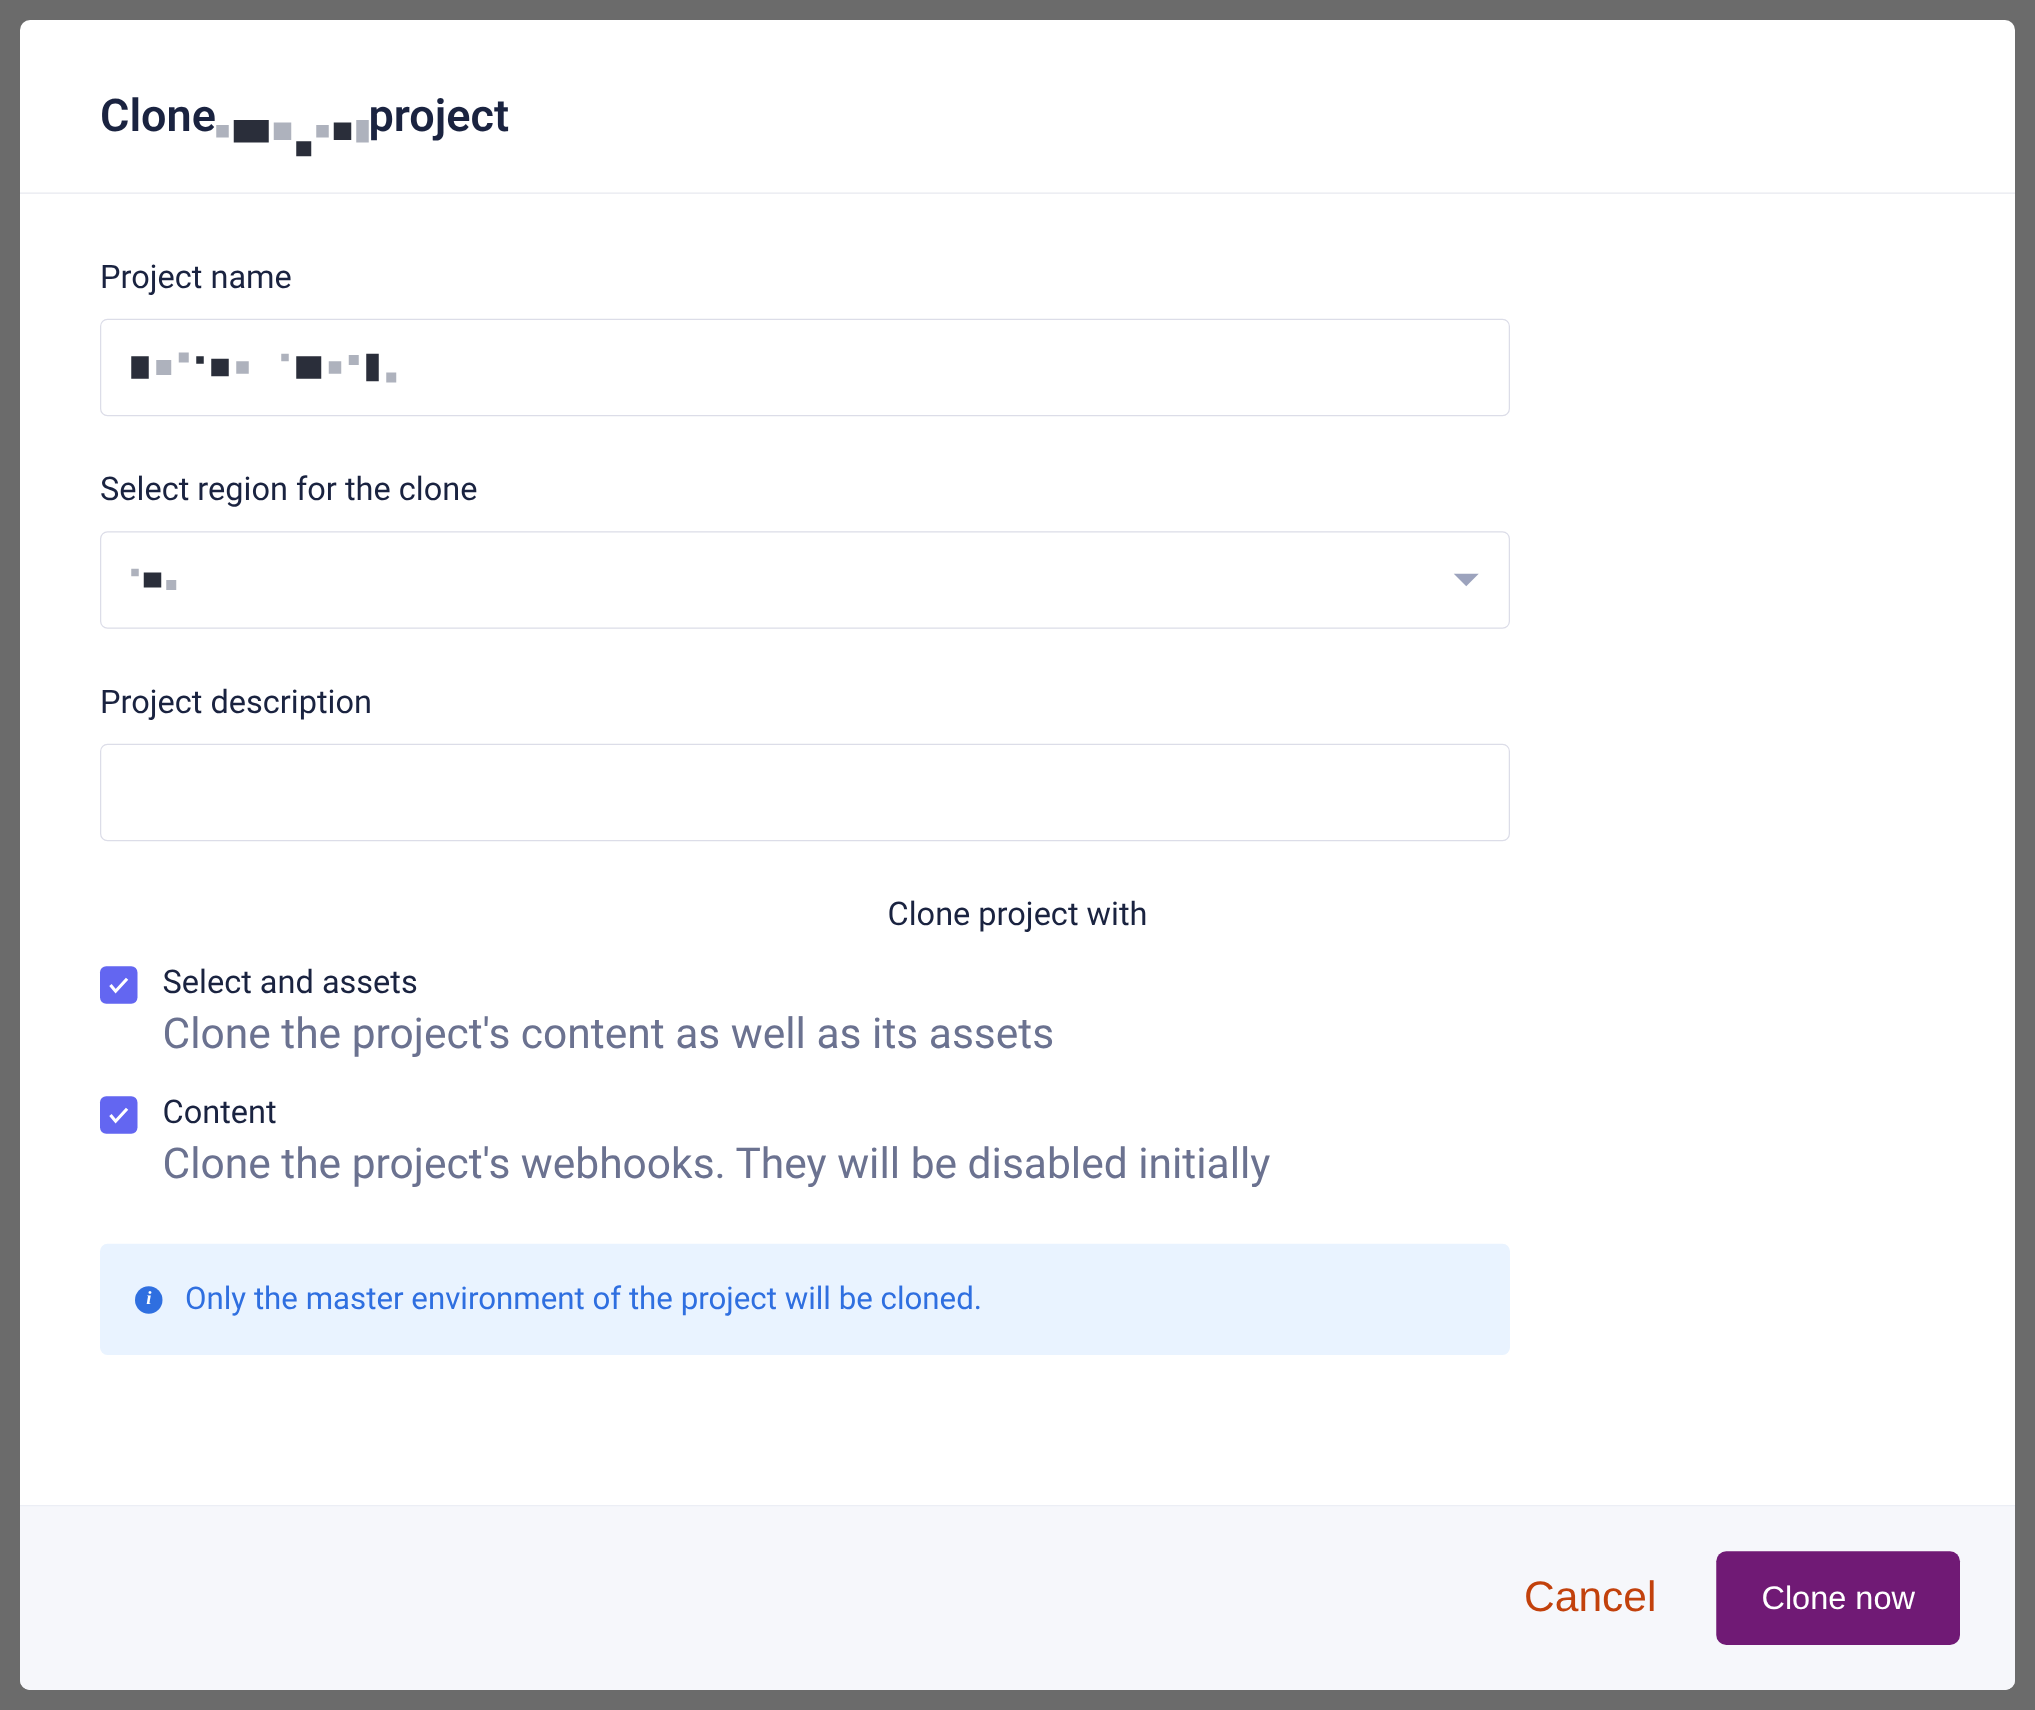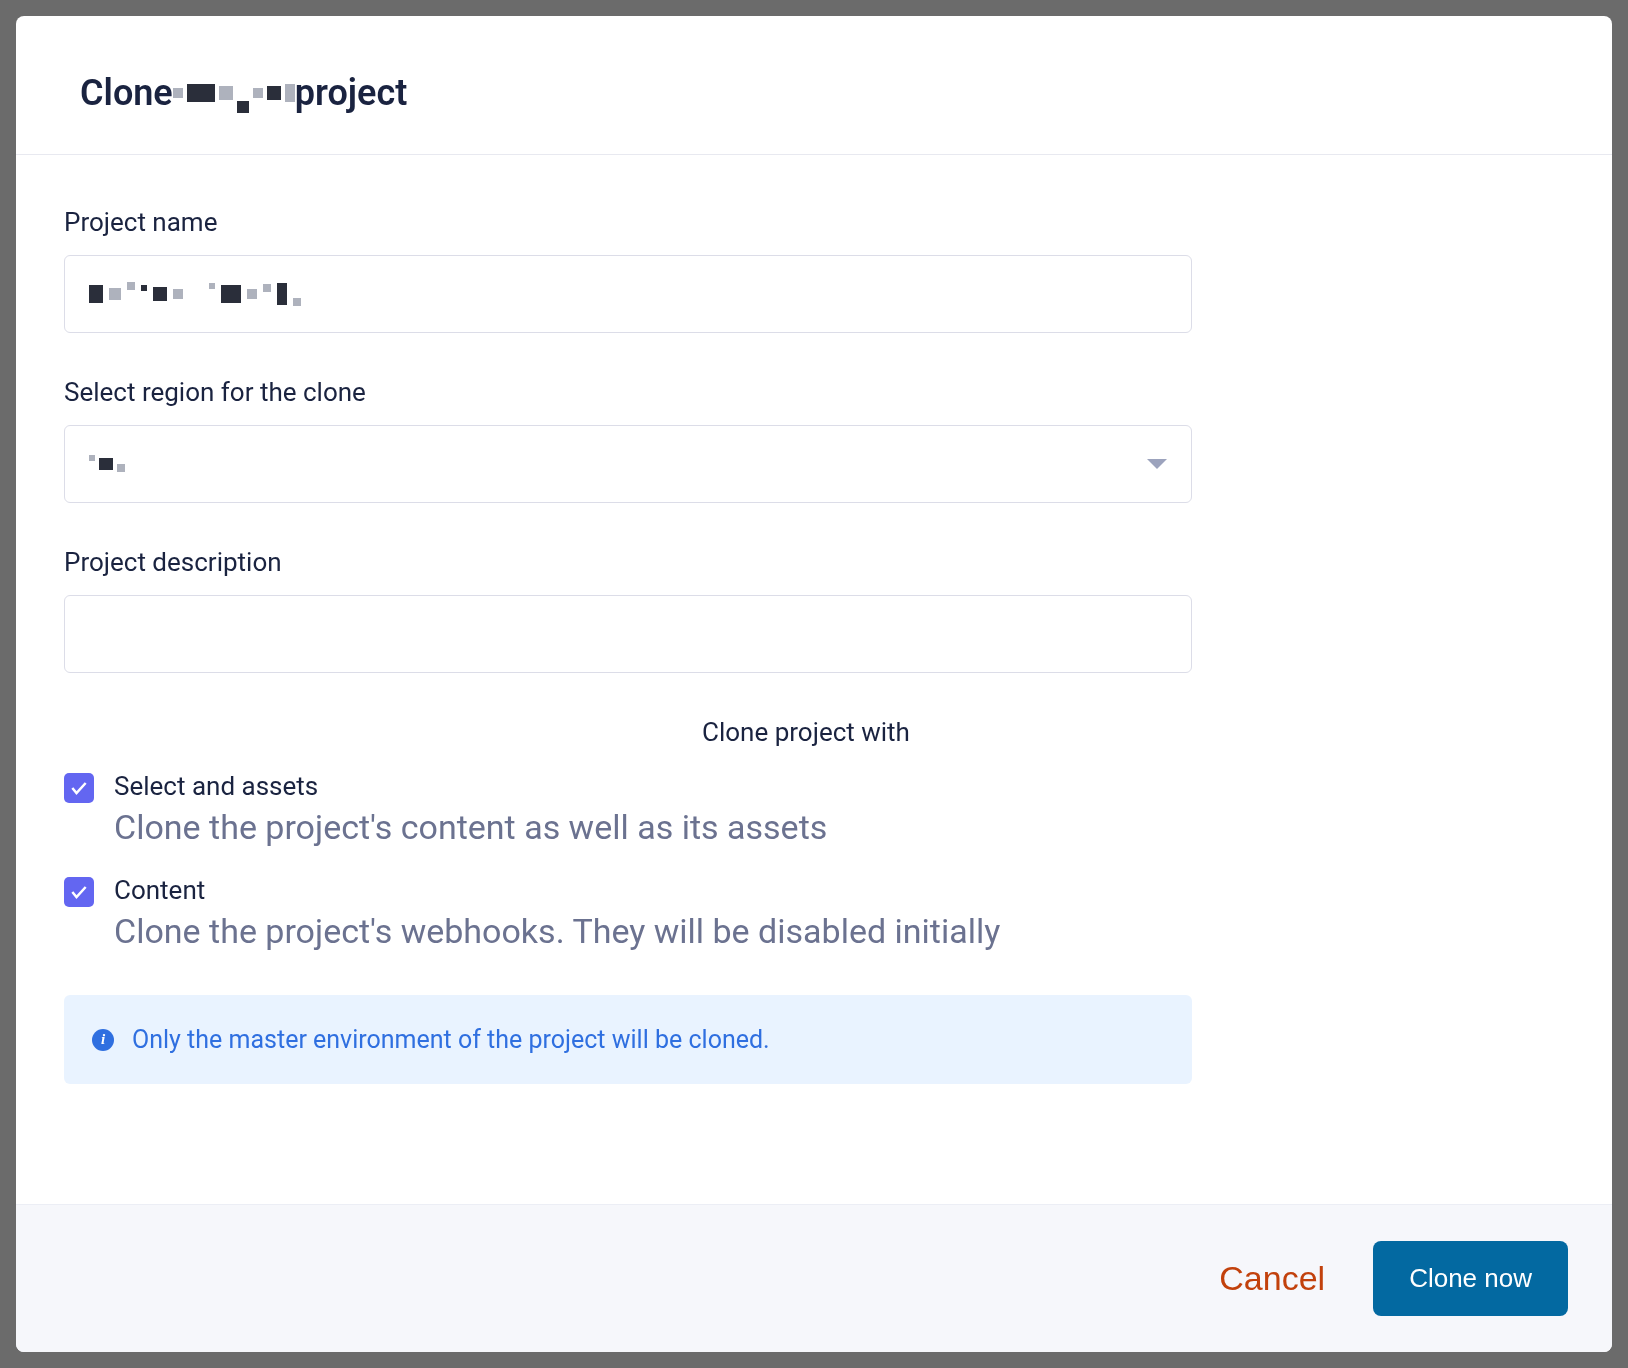--- a/index.html
+++ b/index.html
@@ -40,32 +40,32 @@
     }
     .modal-header {
       padding: 56px 64px 40px 64px;
       border-bottom: 1px solid #e8e9f0;
     }
     .modal-title {
       font-size: 36px;
       font-weight: 600;
       color: #1a2340;
       display: flex;
-      align-items: center;
+      align-items: flex-end;
     }
     .pixelated-1 {
       display: inline-flex;
       gap: 4px;
       align-items: center;
     }
     .pixel-block { display:inline-block; background:#2a2e3a; }
     .pixel-block.light { background:#aeb2bd; }
     .modal-body {
       flex: 1;
-      padding: 52px 64px 40px 48px;
+      padding: 52px 64px 40px 64px;
       overflow: auto;
     }
     .form-group {
       margin-bottom: 44px;
     }
     .form-label {
       display: block;
       font-size: 26px;
       font-weight: 400;
       color: #1a2340;
@@ -200,21 +200,21 @@
     }
     .btn-cancel {
       background: transparent;
       border: none;
       font-size: 34px;
       color: #c2410c;
       cursor: pointer;
       padding: 16px 20px;
     }
     .btn-primary {
-      background: #0369a1;
+      background: #701a75;
       border: none;
       border-radius: 8px;
       font-size: 26px;
       color: #ffffff;
       font-weight: 500;
       cursor: pointer;
       padding: 22px 36px;
     }
   </style>
 </head>

